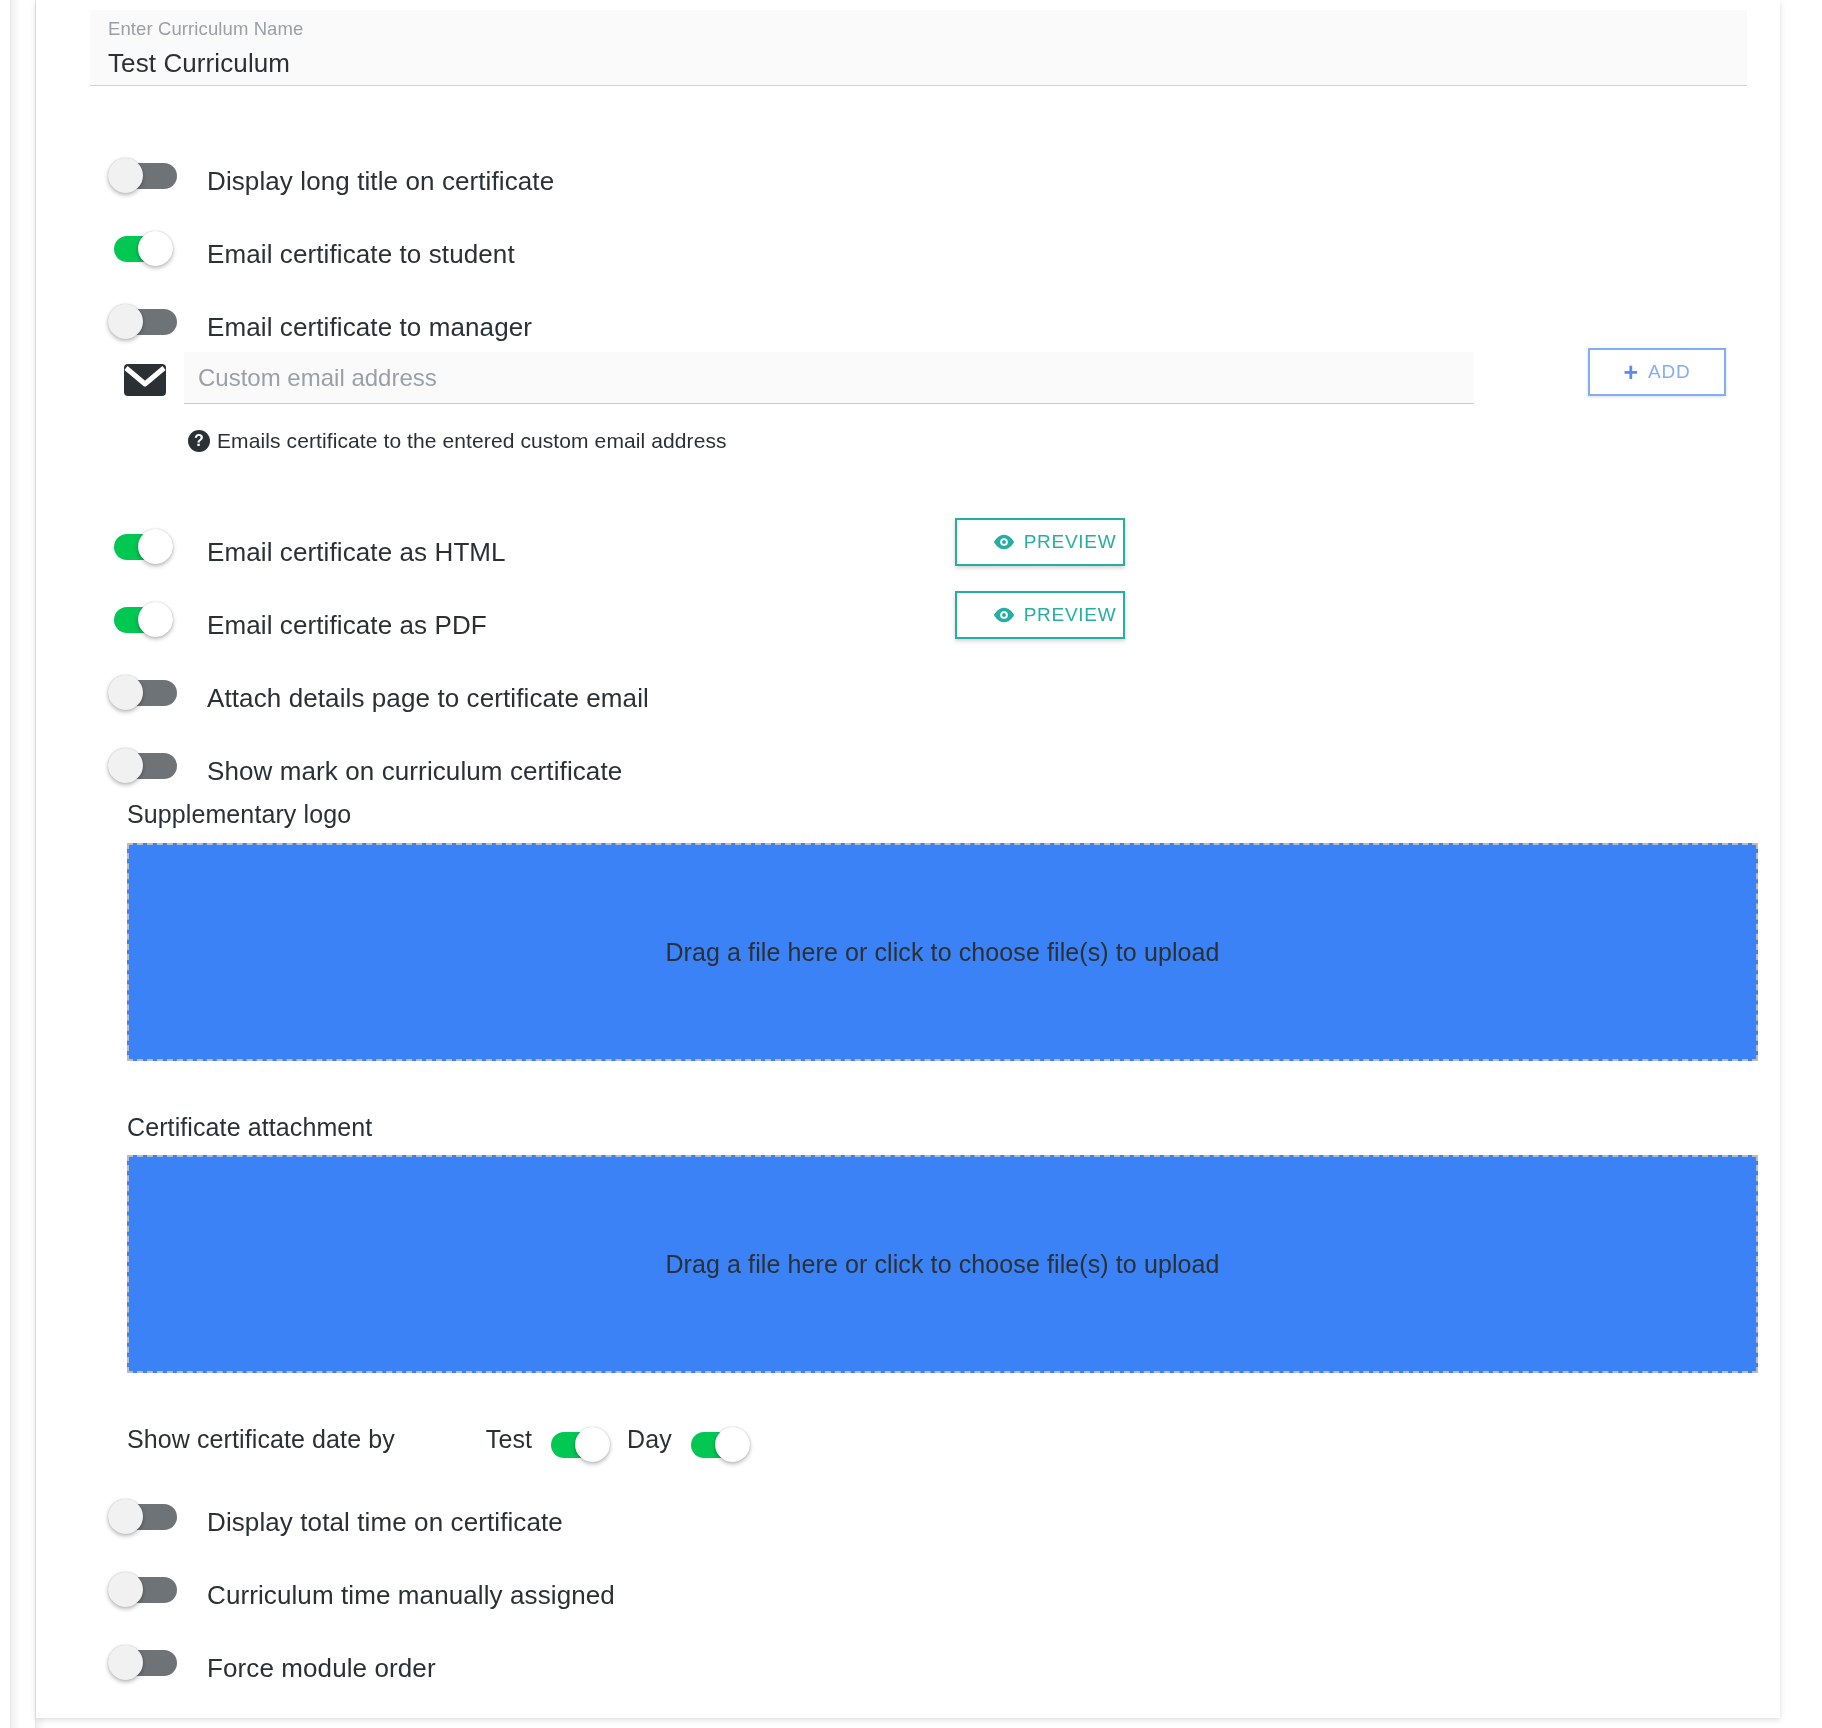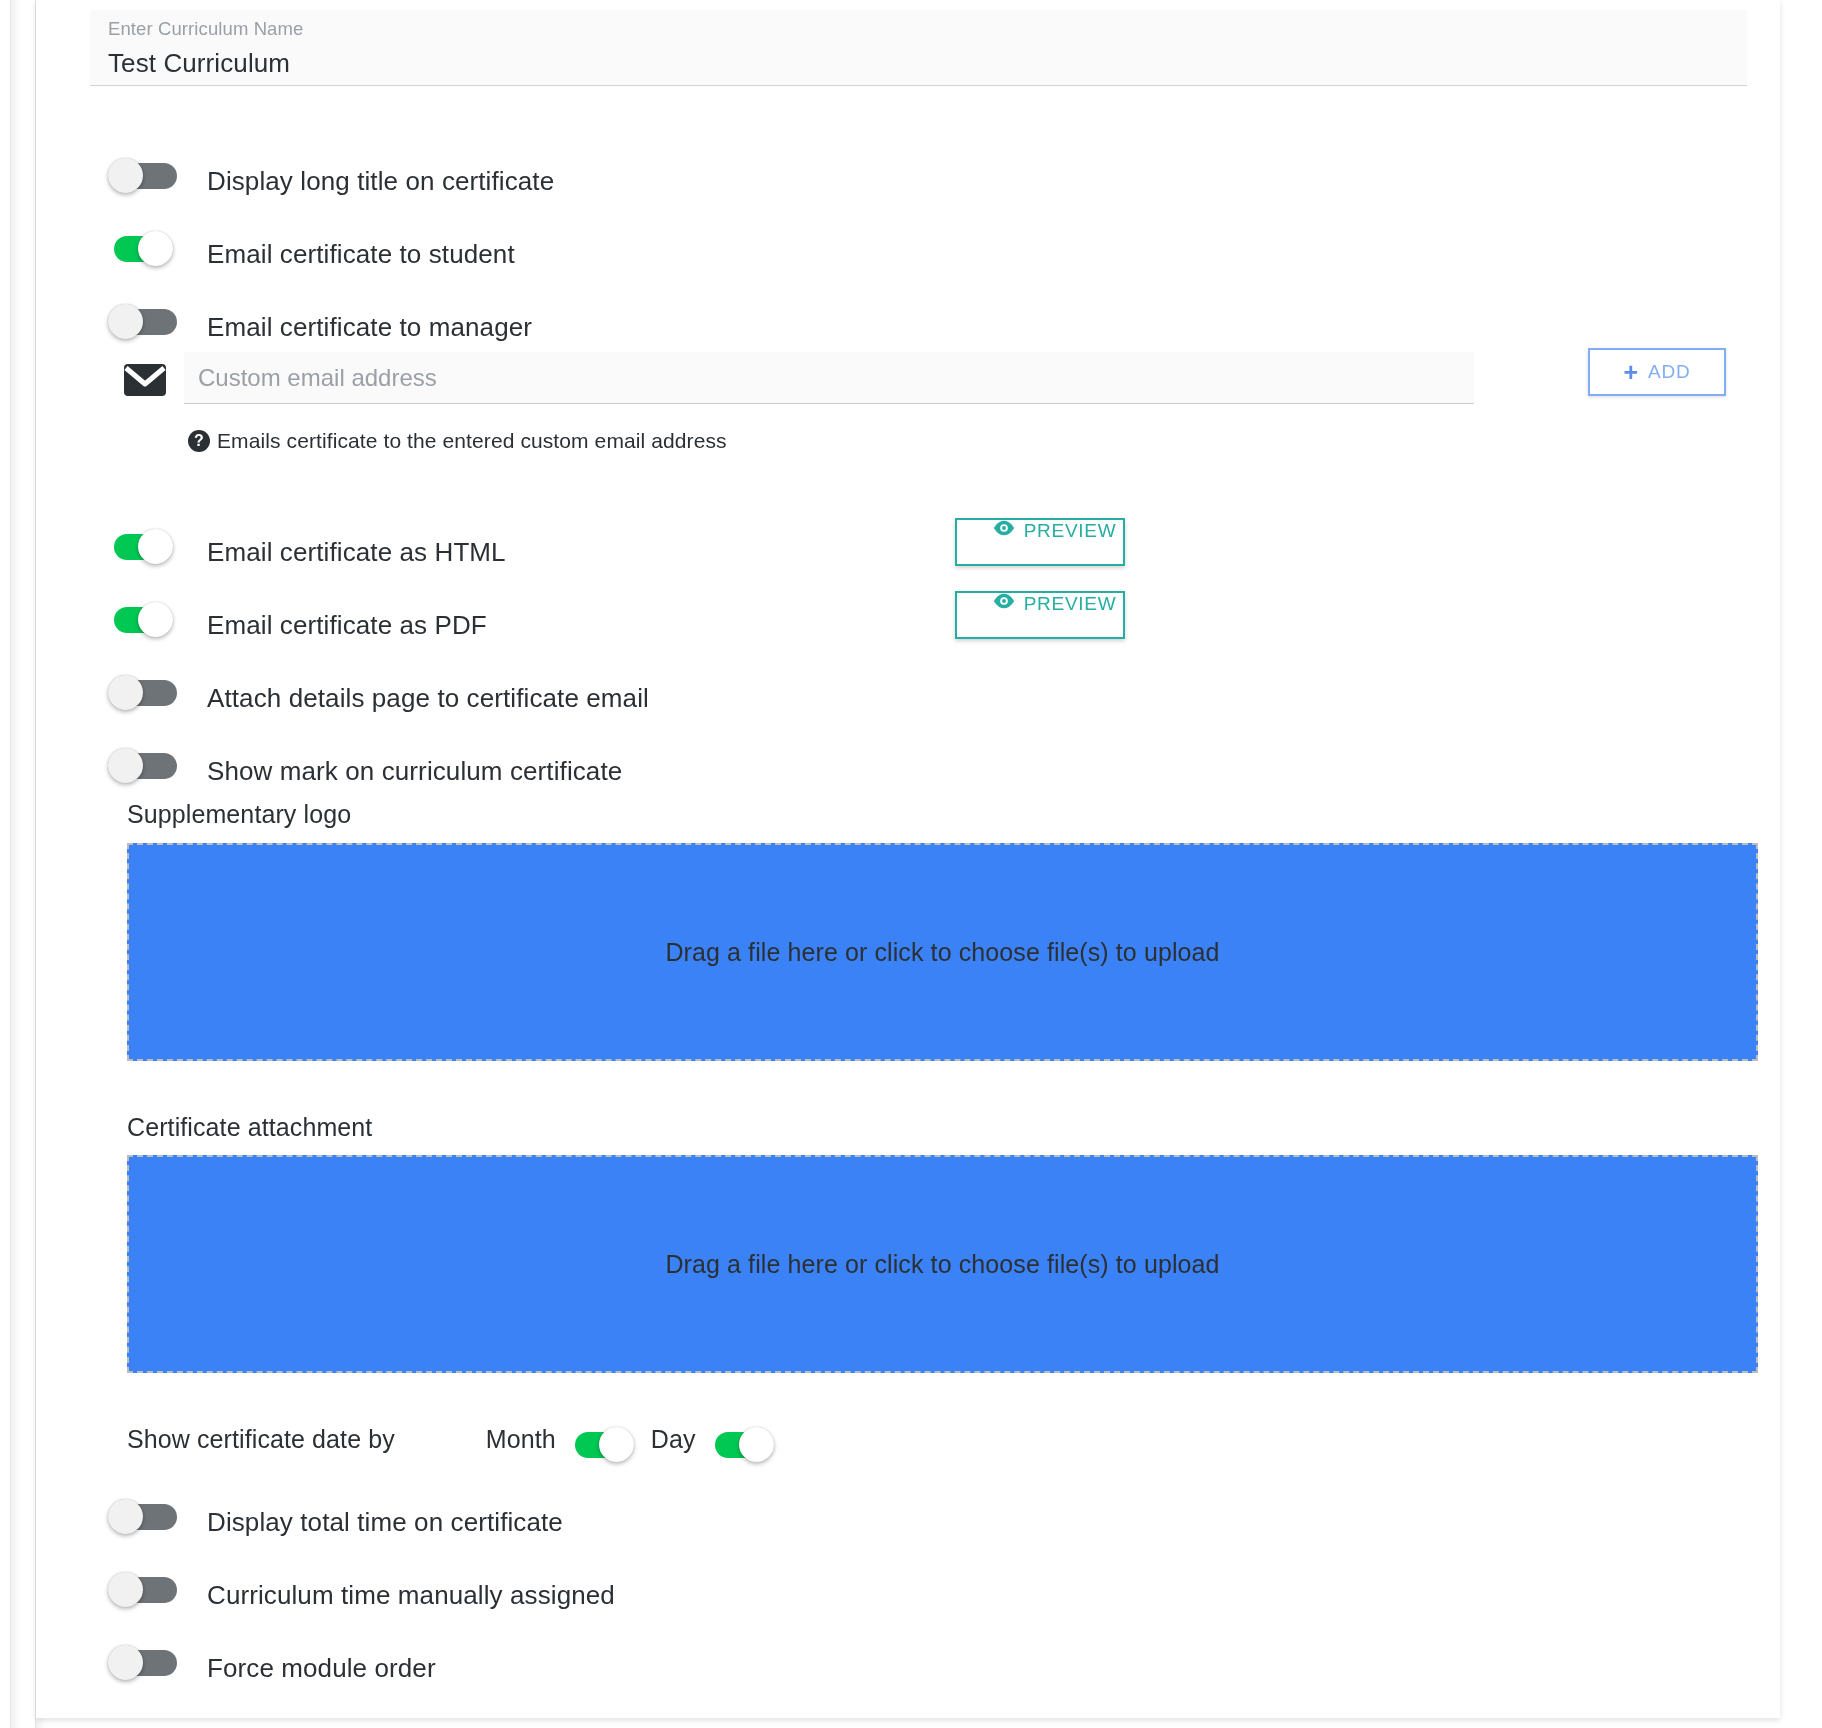--- a/index.html
+++ b/index.html
@@ -230,20 +230,21 @@
   
   .preview-button {
     position: absolute;
     left: 919px;
     width: 170px;
     height: 48px;
     background: #ffffff;
     border: 2px solid #26aea2;
     box-sizing: border-box;
     display: flex;
+    align-items: center;
     justify-content: center;
     gap: 9px;
     cursor: pointer;
     box-shadow: 0 2px 4px rgba(0,0,0,0.18);
     padding-left: 29px;
   }
   .preview-button .eye {
     width: 22px;
     height: 16px;
     display: block;
@@ -417,21 +418,21 @@
       <span class="dz-text">Drag a file here or click to choose file(s) to upload</span>
     </div>
 
     <div class="section-label" style="top:1113px">Certificate attachment</div>
     <div class="dropzone" style="top:1155px; height:218px">
       <span class="dz-text">Drag a file here or click to choose file(s) to upload</span>
     </div>
 
     <div class="date-row">
       <span class="dlabel">Show certificate date by</span>
-      <span class="sub-label" style="margin-left:91px">Month</span>
+      <span class="sub-label" style="margin-left:91px">Test</span>
       <span class="date-toggle-wrap" style="margin-left:13px">
         <span class="toggle on">
           <span class="track"></span>
           <span class="knob"></span>
         </span>
       </span>
       <span class="sub-label" style="margin-left:2px">Day</span>
       <span class="date-toggle-wrap" style="margin-left:13px">
         <span class="toggle on">
           <span class="track"></span>

